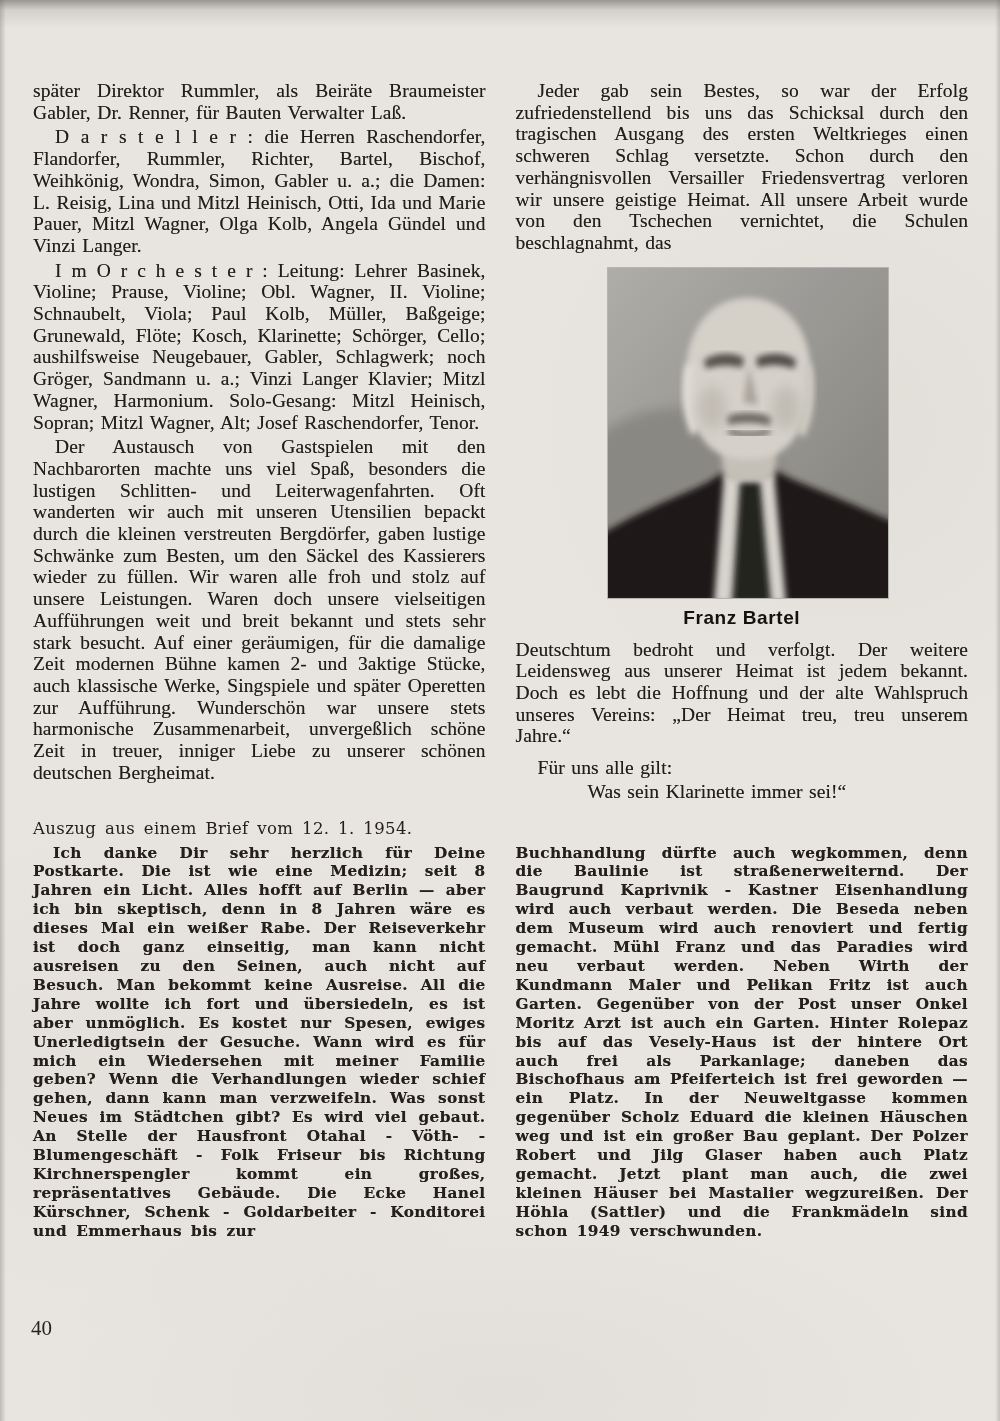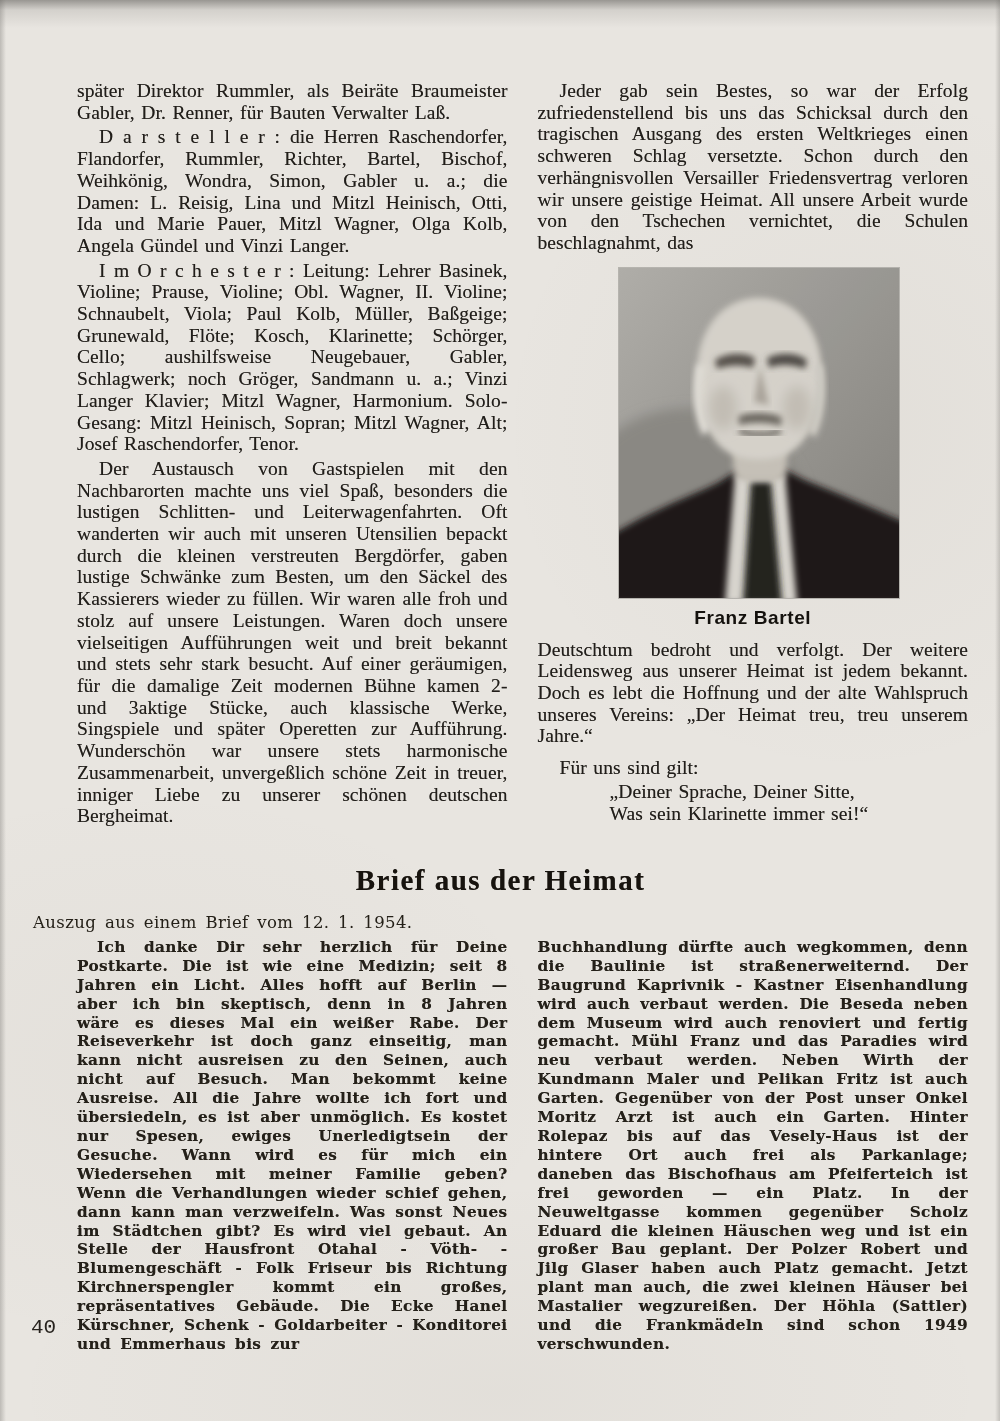--- a/index.html
+++ b/index.html
@@ -25,21 +25,21 @@
     position:absolute;top:0;left:0;bottom:0;width:6px;
     background:linear-gradient(to right, rgba(110,108,104,0.35), rgba(0,0,0,0));
     pointer-events:none;
   }
   .scan-edge-right{
     position:absolute;top:0;right:0;bottom:0;width:5px;
     background:linear-gradient(to left, rgba(110,108,104,0.30), rgba(0,0,0,0));
     pointer-events:none;
   }
   .content{position:absolute;left:33px;right:32px;top:80px;}
-  .columns{display:flex;gap:30px;margin-left:44px;}
+  .columns{display:flex;gap:30px;}
   .col{flex:1 1 0;min-width:0;}
 
   
   .serif p{
     margin:0 0 3px 0;
     font-size:19.5px;
     line-height:21.7px;
     text-align:justify;
     text-indent:22px;
     letter-spacing:0.1px;
@@ -104,21 +104,21 @@
     word-spacing:3.5px;
     color:#242019;
     text-shadow:0 0 0.4px rgba(36,32,25,0.5);
     font-weight:bold;
   }
   .letter p.indent{text-indent:20px;}
 
   .page-number{
     position:absolute;left:31px;top:1316px;
     font-size:21px;
-    font-family:Liberation Mono, monospace;
+    font-family:Liberation Serif, serif;
     color:#27231e;
   }
 </style>
 </head>
 <body>
 
 <div class="page">
   <div class="scan-edge-top"></div>
   <div class="scan-edge-left"></div>
   <div class="scan-edge-right"></div>
@@ -177,29 +177,27 @@
               <path d="M120,163 Q141,170 162,163" stroke="#4c4741" stroke-width="4" fill="none" filter="url(#soft)"></path>
 
               <ellipse cx="104" cy="140" rx="14" ry="22" fill="#c3beb5" filter="url(#softer)"></ellipse>
               <ellipse cx="178" cy="140" rx="14" ry="22" fill="#c3beb5" filter="url(#softer)"></ellipse>
             </svg>
           </div>
           <figcaption class="photo-caption">Franz Bartel</figcaption>
         </figure>
 
         <p class="noindent">Deutschtum bedroht und verfolgt. Der weitere Leidensweg aus unserer Heimat ist jedem bekannt. Doch es lebt die Hoffnung und der alte Wahlspruch unseres Vereins: „Der Heimat treu, treu unserem Jahre.“</p>
-        <p class="motto-intro">Für uns sind gilt:</p>
+        <p class="motto-intro">Für uns alle gilt:</p>
         <div class="poem">
-          <div>„Deiner Sprache, Deiner Sitte,</div>
           <div>Was sein Klarinette immer sei!“</div>
         </div>
       </div>
     </div>
 
-    <h1 class="section-title">Brief aus der Heimat</h1>
     <div class="source-line">Auszug aus einem Brief vom 12. 1. 1954.</div>
 
     <div class="columns letter">
       <div class="col">
         <p class="indent">Ich danke Dir sehr herzlich für Deine Postkarte.  Die ist wie eine Medizin; seit 8 Jahren ein Licht.  Alles hofft auf Berlin — aber ich bin skeptisch, denn in 8 Jahren wäre es dieses Mal ein weißer Rabe.  Der Reiseverkehr ist doch ganz einseitig, man kann nicht ausreisen zu den Seinen, auch nicht auf Besuch.  Man bekommt keine Ausreise.  All die Jahre wollte ich fort und übersiedeln, es ist aber unmöglich.  Es kostet nur Spesen, ewiges Unerledigtsein der Gesuche.  Wann wird es für mich ein Wiedersehen mit meiner Familie geben?  Wenn die Verhandlungen wieder schief gehen, dann kann man verzweifeln.  Was sonst Neues im Städtchen gibt?  Es wird viel gebaut.  An Stelle der Hausfront Otahal - Vöth- - Blumengeschäft - Folk Friseur bis Richtung Kirchnerspengler kommt ein großes, repräsentatives Gebäude.  Die Ecke Hanel Kürschner, Schenk - Goldarbeiter - Konditorei und Emmerhaus bis zur</p>
       </div>
       <div class="col">
         <p>Buchhandlung dürfte auch wegkommen, denn die Baulinie ist straßenerweiternd.  Der Baugrund Kaprivnik - Kastner Eisenhandlung wird auch verbaut werden.  Die Beseda neben dem Museum wird auch renoviert und fertig gemacht.  Mühl Franz und das Paradies wird neu verbaut werden.  Neben Wirth der Kundmann Maler und Pelikan Fritz ist auch Garten.  Gegenüber von der Post unser Onkel Moritz Arzt ist auch ein Garten.  Hinter Rolepaz bis auf das Vesely-Haus ist der hintere Ort auch frei als Parkanlage; daneben das Bischofhaus am Pfeiferteich ist frei geworden — ein Platz.  In der Neuweltgasse kommen gegenüber Scholz Eduard die kleinen Häuschen weg und ist ein großer Bau geplant.  Der Polzer Robert und Jilg Glaser haben auch Platz gemacht.  Jetzt plant man auch, die zwei kleinen Häuser bei Mastalier wegzureißen.  Der Höhla (Sattler) und die Frankmädeln sind schon 1949 verschwunden.</p>
       </div>
     </div>

